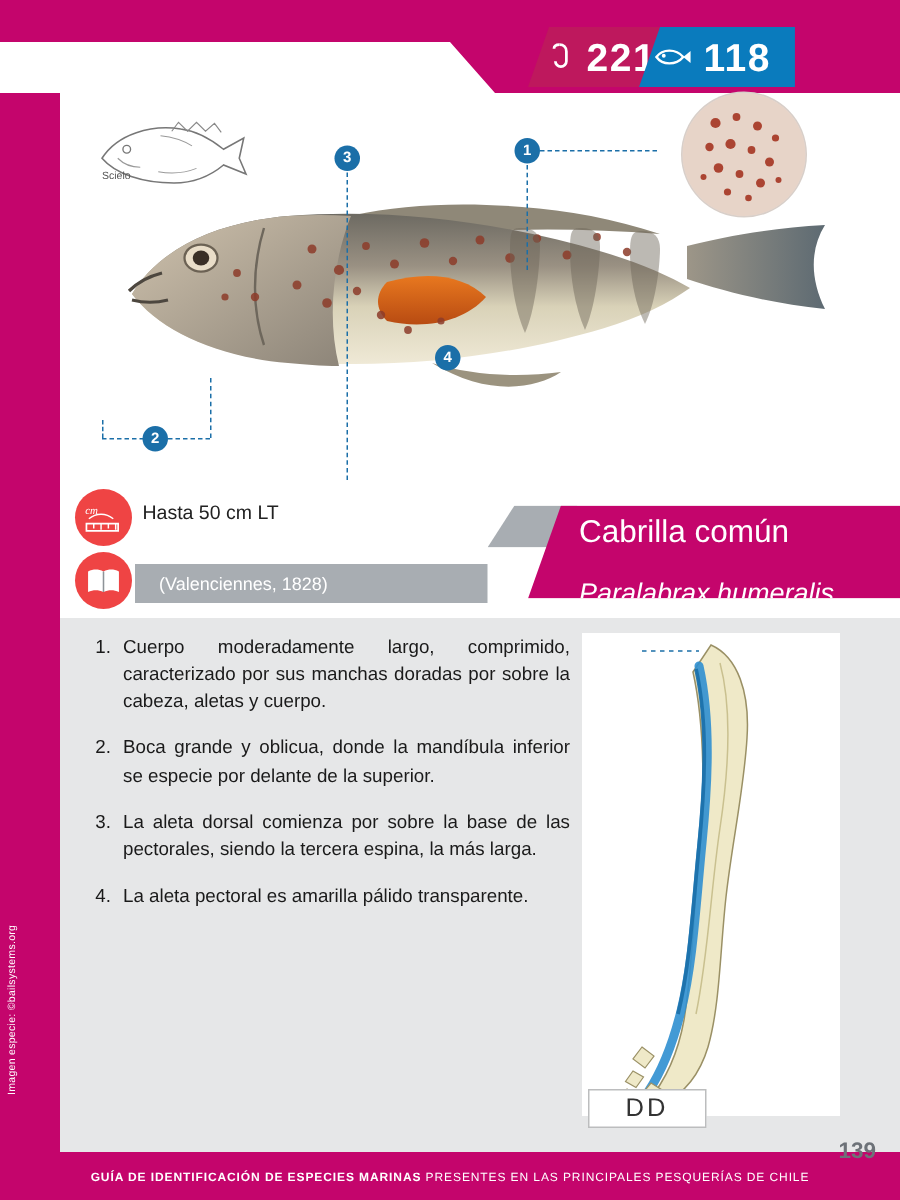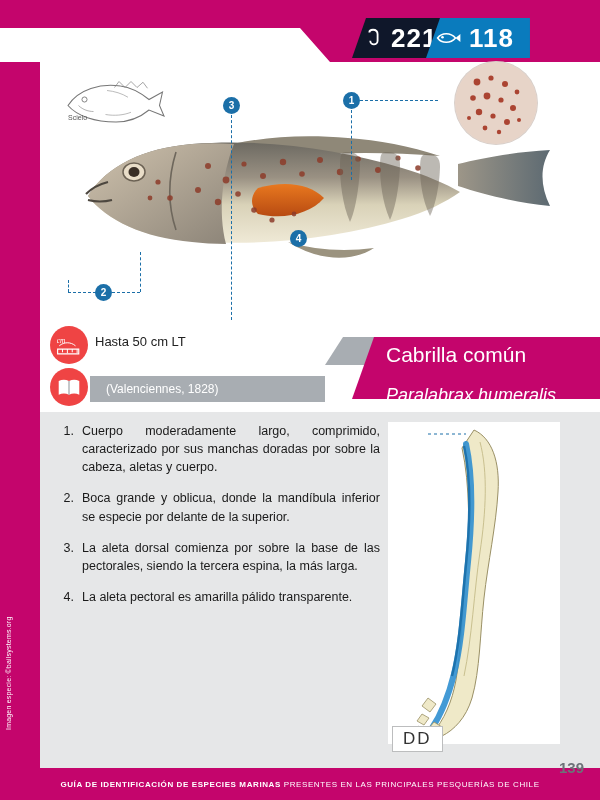--- a/index.html
+++ b/index.html
@@ -28,21 +28,21 @@
     height: 40px;
     display: flex; align-items: center; gap: 7px;
     padding: 0 16px 0 10px;
     color: #ffffff;
     font-size: 26px;
     font-weight: bold;
     letter-spacing: 1px;
   }
   .badge-gray {
     top: 18px; left: 352px;
-    background: #0f172a;
+    background: #be185d;
     clip-path: polygon(14px 0, 100% 0, 100% 100%, 0 100%);
   }
   .badge-blue {
     top: 18px; left: 426px;
     background: #0a7bbd;
     clip-path: polygon(14px 0, 100% 0, calc(100% - 0px) 100%, 0 100%);
   }
   .badge svg { display: block; }
 
   
@@ -207,21 +207,21 @@
     font-size: 8.5px; color: #1b6fa8; font-weight: bold;
   }
   .map-box {
     position: absolute; left: 388px; top: 422px;
     width: 172px; height: 322px;
   }
   .dd-box {
     position: absolute; left: 392px; top: 726px;
     background: #ffffff;
     border: 1px solid #bcbdbe;
-    padding: 2px 10px;
+    padding: 2px 24px;
     font-size: 17px;
     color: #333;
     letter-spacing: 2px;
   }
   .dashed-v {
     position: absolute;
     border-left: 1px dashed #1b6fa8;
   }
   .dashed-h {
     position: absolute;

